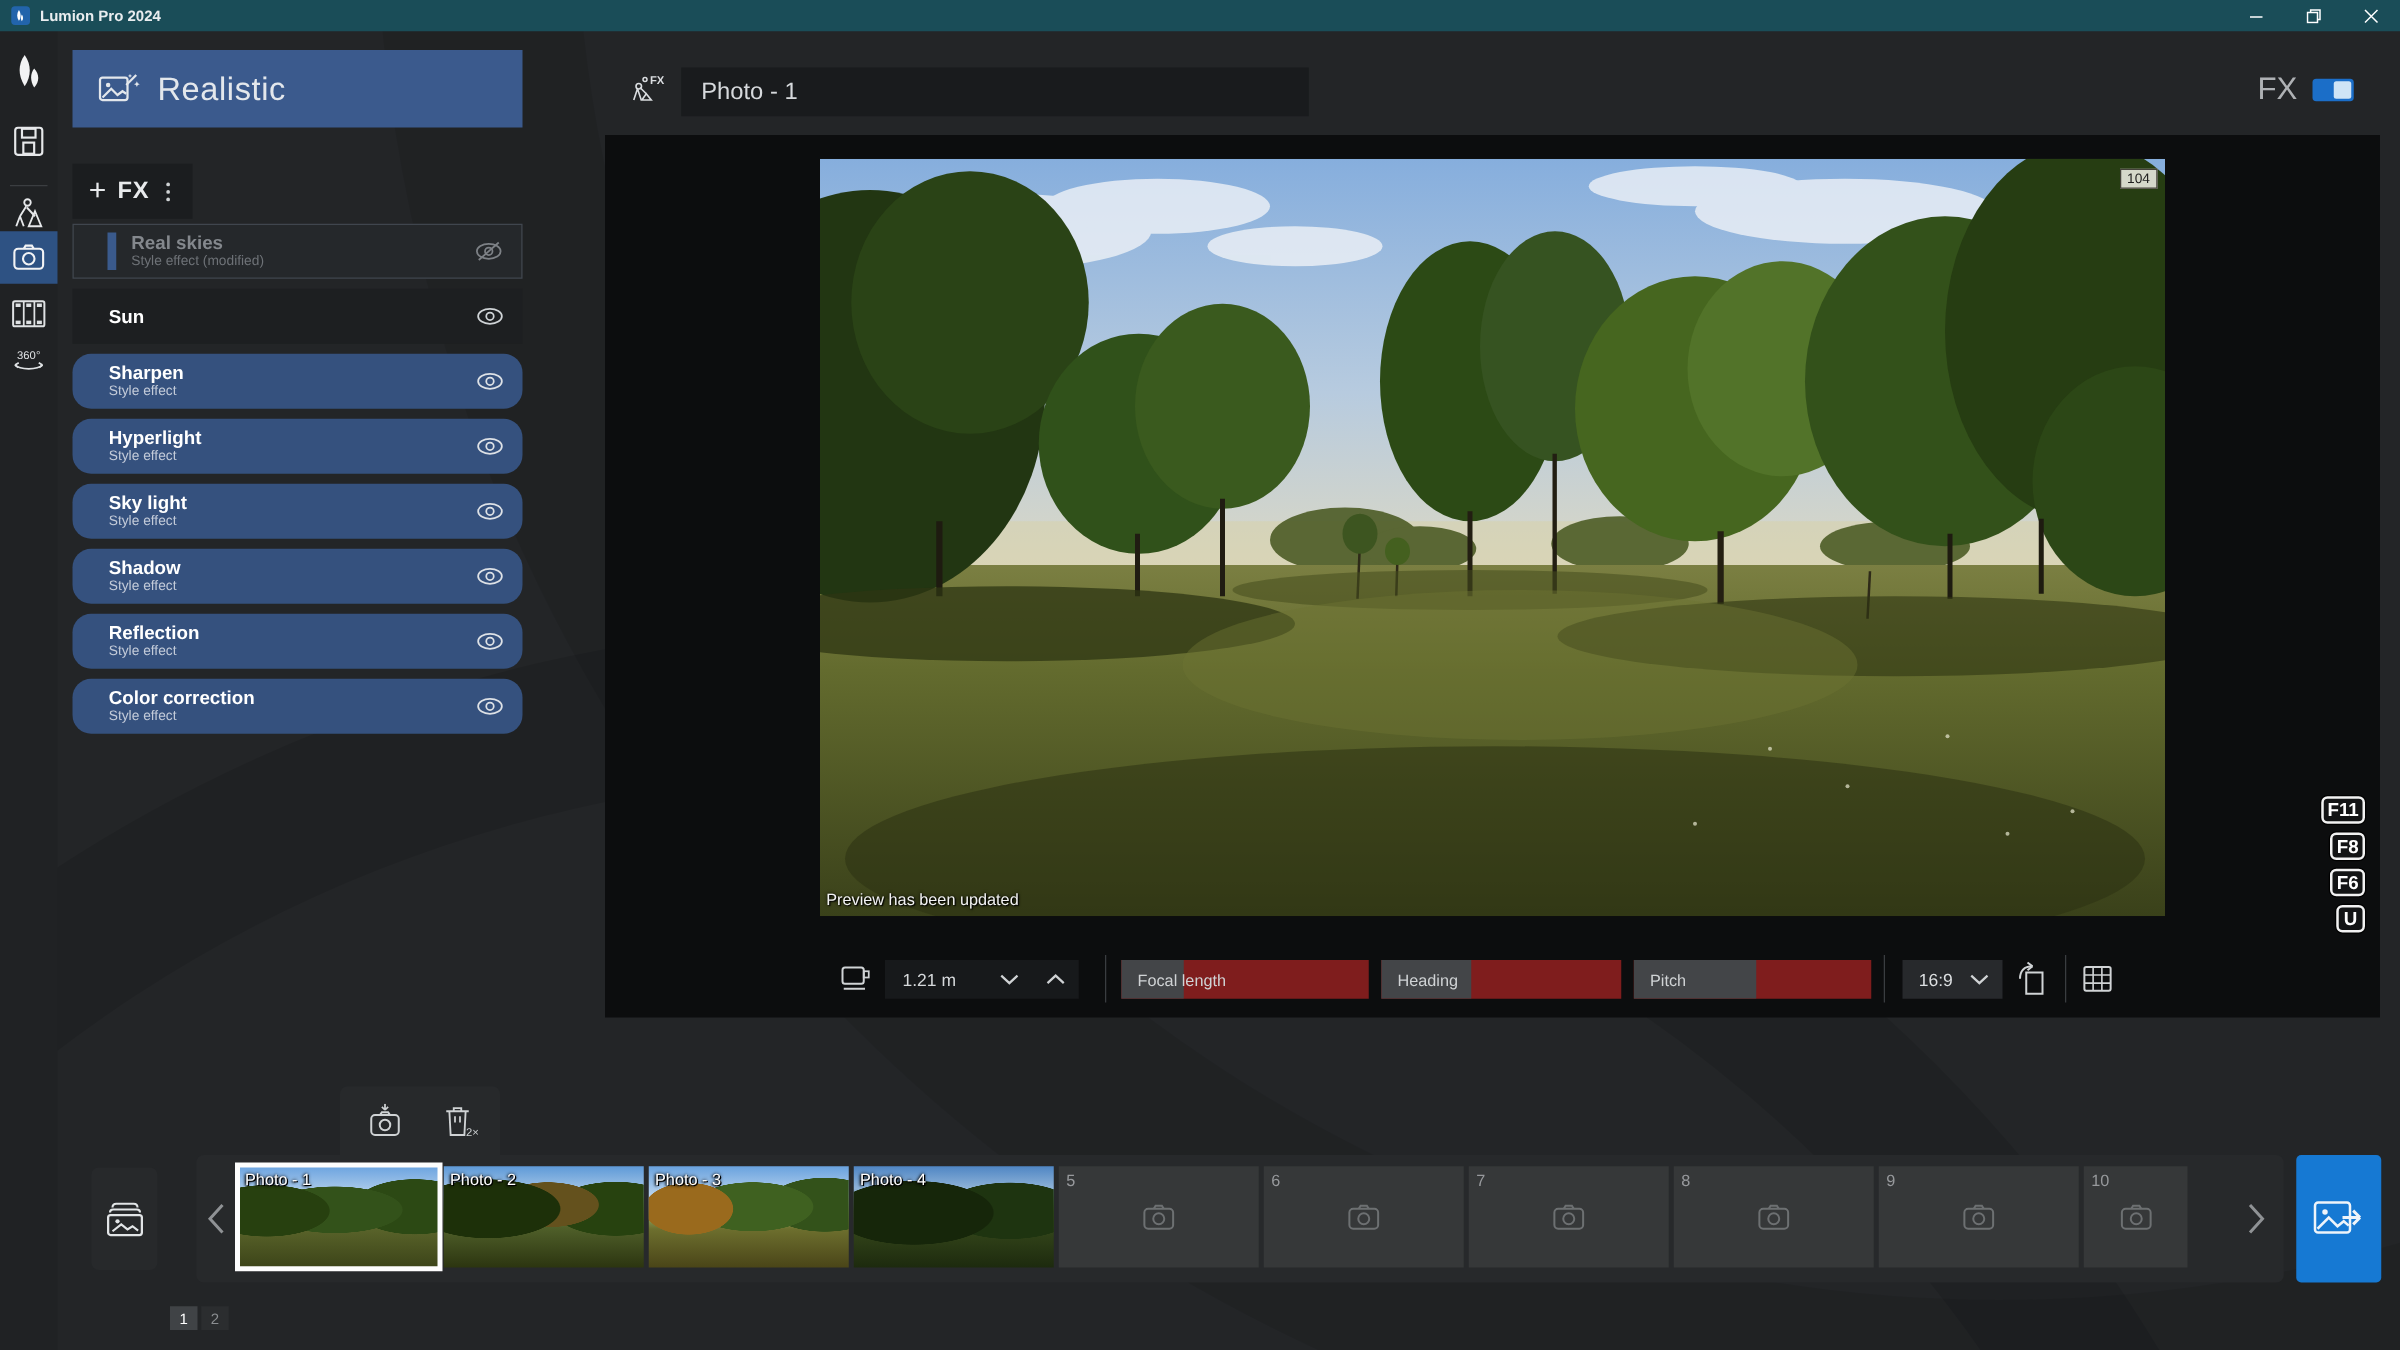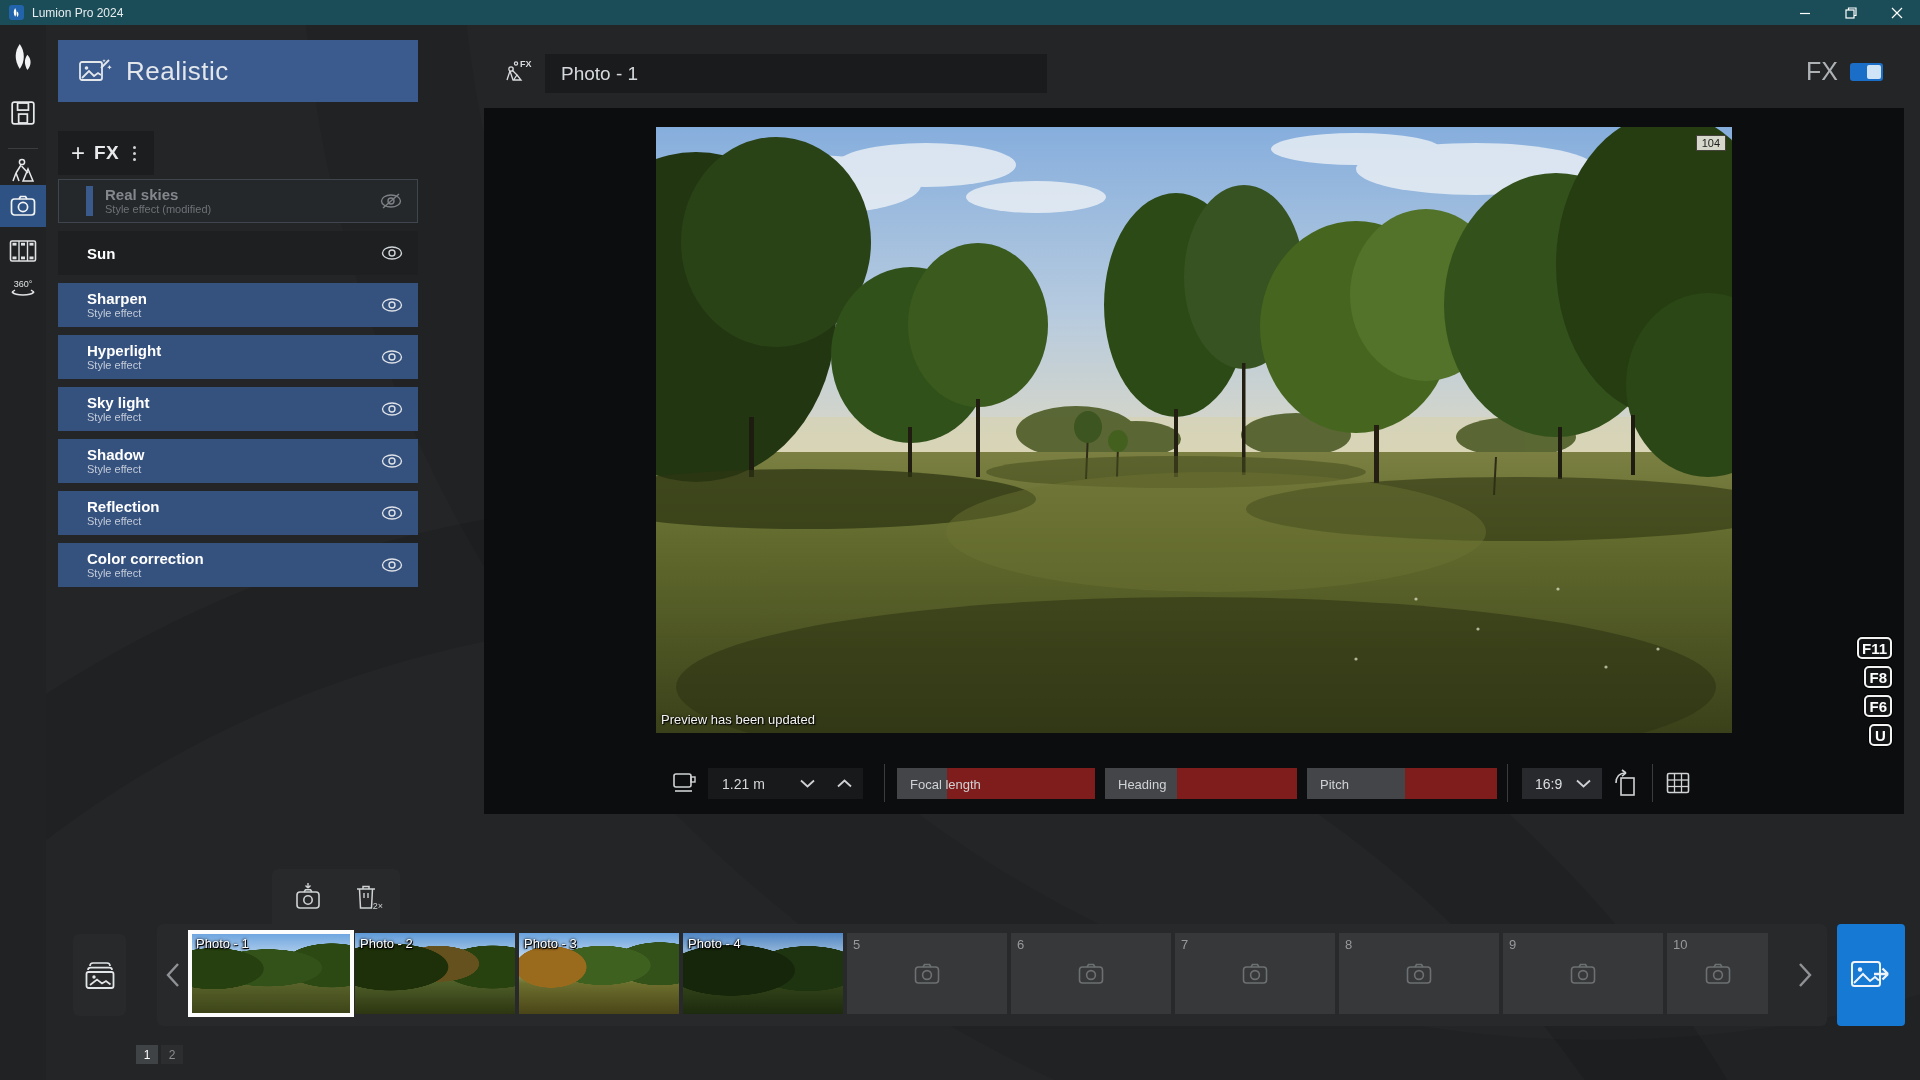--- a/index.html
+++ b/index.html
@@ -8,21 +8,21 @@
   #app { position:relative; width:1920px; height:1080px; background:#232527; overflow:hidden; }
   svg { display:block; }
 
   
   .bg-curve { position:absolute; border-radius:50%; pointer-events:none; }
   .bg-c1 { left:-500px; top:500px; width:2400px; height:2400px; border:120px solid rgba(0,0,0,0.10); }
   .bg-c2 { left:300px; top:-1400px; width:2600px; height:2600px; border:160px solid rgba(0,0,0,0.08); }
 
   
   .titlebar { position:absolute; left:0; top:0; width:1920px; height:25px; background:#1a4d58;
-    display:flex; align-items:center; z-index:50; }
+    display:flex; align-items:center; z-index:50;font-weight:bold; }
   .tb-logo { width:15px; height:15px; background:#2264ab; border-radius:3px; margin:0 8px 0 9px;
     display:flex; align-items:center; justify-content:center; }
   .tb-title { color:#e9edef; font-size:12px; }
   .tb-controls { position:absolute; right:0; top:0; height:25px; display:flex; }
   .tb-btn { width:46px; height:25px; display:flex; align-items:center; justify-content:center; color:#fff; }
 
   
   .sidebar { position:absolute; left:0; top:25px; width:46px; height:1055px; background:#202224; z-index:40; }
   .sb-item { position:absolute; left:0; width:46px; height:40px; display:flex; align-items:center; justify-content:center; color:#dfe2e4; }
   .sb-active { background:#2e5283; }
@@ -37,21 +37,21 @@
     display:flex; align-items:center; color:#e8eaec; }
   .fx-add .plus { font-size:24px; font-weight:300; margin-left:13px; line-height:1; }
   .fx-add .fxlabel { font-size:19px; font-weight:bold; margin-left:9px; letter-spacing:.5px; }
   .fx-add .kebab { margin-left:14px; display:flex; flex-direction:column; gap:3px; }
   .fx-add .kebab i { width:3px; height:3px; background:#cfd2d4; border-radius:50%; }
 
   .effects-list { position:absolute; left:58px; top:179px; width:360px; display:flex; flex-direction:column; gap:8px; }
   .effect-row { position:relative; height:44px; display:flex; flex-direction:column; justify-content:center; padding-left:29px; }
   .effect-row .etitle { font-size:15px; font-weight:bold; color:#fff; line-height:17px; }
   .effect-row .esub { font-size:11px; color:#c3cbd9; line-height:13px; }
-  .row-blue { background:#35517e; }
+  .row-blue { background:#35517e;border-radius:15px; }
   .row-dark { background:#1d1f21; }
   .row-muted { background:#25282b; border:1px solid #40464e; }
   .row-muted .etitle { color:#84888d; }
   .row-muted .esub { color:#6e7277; }
   .accent-bar { position:absolute; left:27px; top:6px; width:7px; height:30px; background:#3a5a8c; }
   .row-muted .etitle, .row-muted .esub { margin-left:17px; }
   .eye { position:absolute; right:14px; top:50%; transform:translateY(-50%); }
 
   
   .build-fx-icon { position:absolute; left:503px; top:58px; color:#dadde0; }
@@ -104,21 +104,21 @@
   .strip-arrow { position:absolute; top:50%; transform:translateY(-50%); color:#8f9295; }
   .arrow-left { left:8px; }
   .arrow-right { right:14px; }
   .thumbs { position:absolute; left:34px; top:9px; display:flex; gap:4px; }
   .thumb { position:relative; width:160px; height:81px; background:#363839; flex:none; }
   .thumb .tlabel { position:absolute; left:5px; top:3px; color:#fff; font-size:13px;
     text-shadow:1px 1px 0 #000, -1px 1px 2px #000, 0 0 3px #000; }
   .thumb .tnum { position:absolute; left:6px; top:4px; color:#97999c; font-size:13px; text-shadow:none; }
   .thumb .cam-ph { position:absolute; left:50%; top:50%; transform:translate(-50%,-50%); color:#6d7072; }
   .thumb-selected { outline:4px solid #fdfdfd; outline-offset:-1px; z-index:2; }
-  .thumb-last { width:101px;padding-left:26px; }
+  .thumb-last { width:83px;padding-left:26px; }
   .t1 { background:
     radial-gradient(ellipse 52% 42% at 14% 44%, #27400f 0 60%, transparent 61%),
     radial-gradient(ellipse 56% 38% at 48% 43%, #33521a 0 60%, transparent 61%),
     radial-gradient(ellipse 50% 45% at 88% 40%, #2c4914 0 60%, transparent 61%),
     linear-gradient(180deg, #6ca4e0 0%, #b9d3ec 30%, #93ac6d 46%, #5c662c 58%, #3c4418 100%); }
   .t2 { background:
     radial-gradient(ellipse 60% 48% at 22% 42%, #1d3009 0 60%, transparent 61%),
     radial-gradient(ellipse 46% 40% at 52% 38%, #64511d 0 55%, transparent 56%),
     radial-gradient(ellipse 52% 44% at 86% 42%, #27420f 0 60%, transparent 61%),
     linear-gradient(180deg, #5e9ad8 0%, #aecbe8 28%, #7d9a52 46%, #50602a 60%, #2c3510 100%); }

